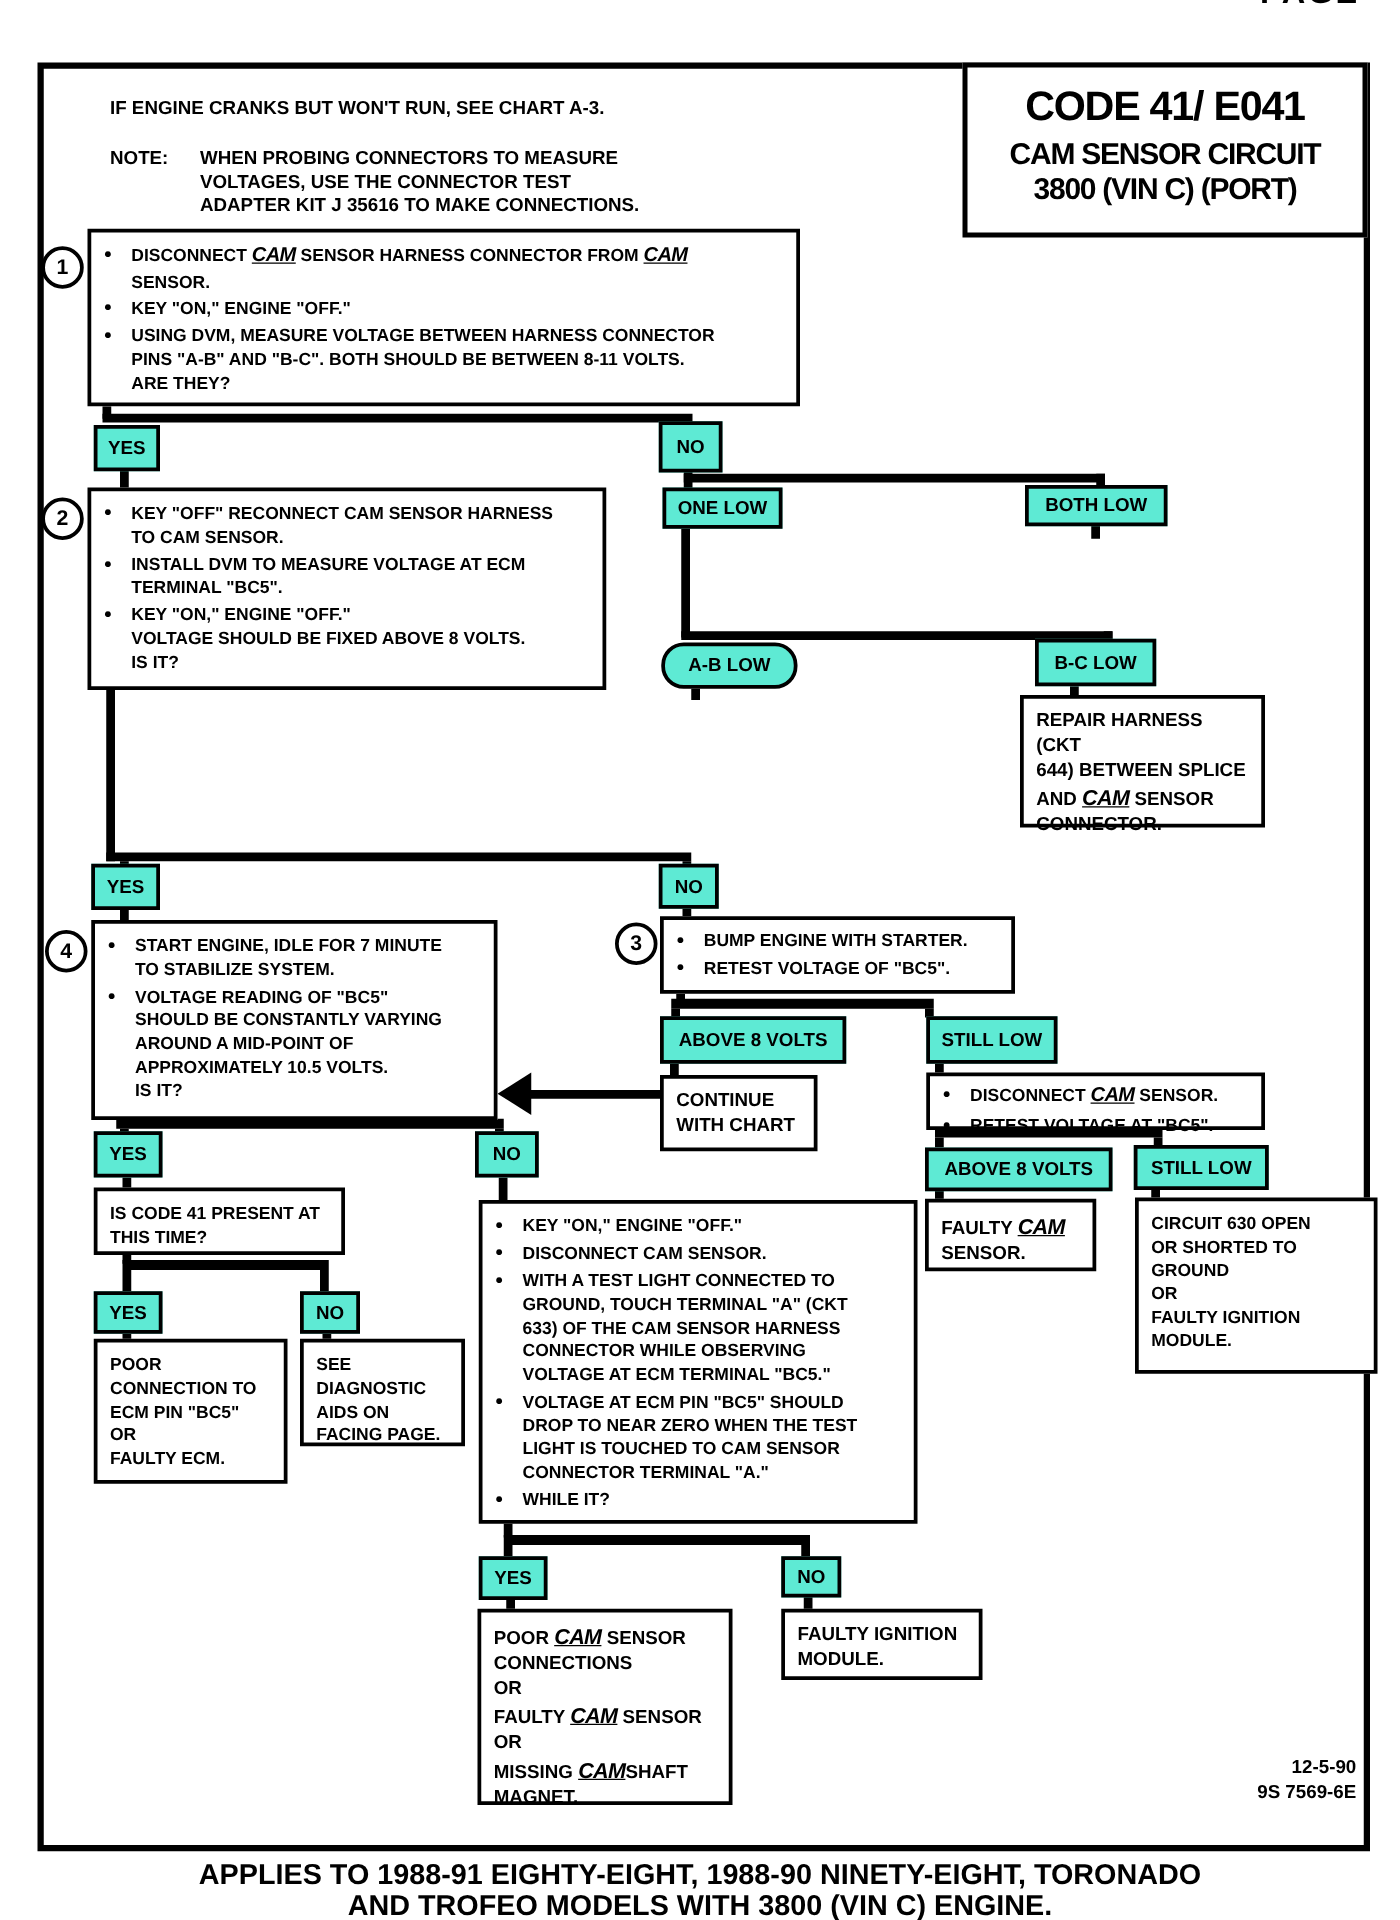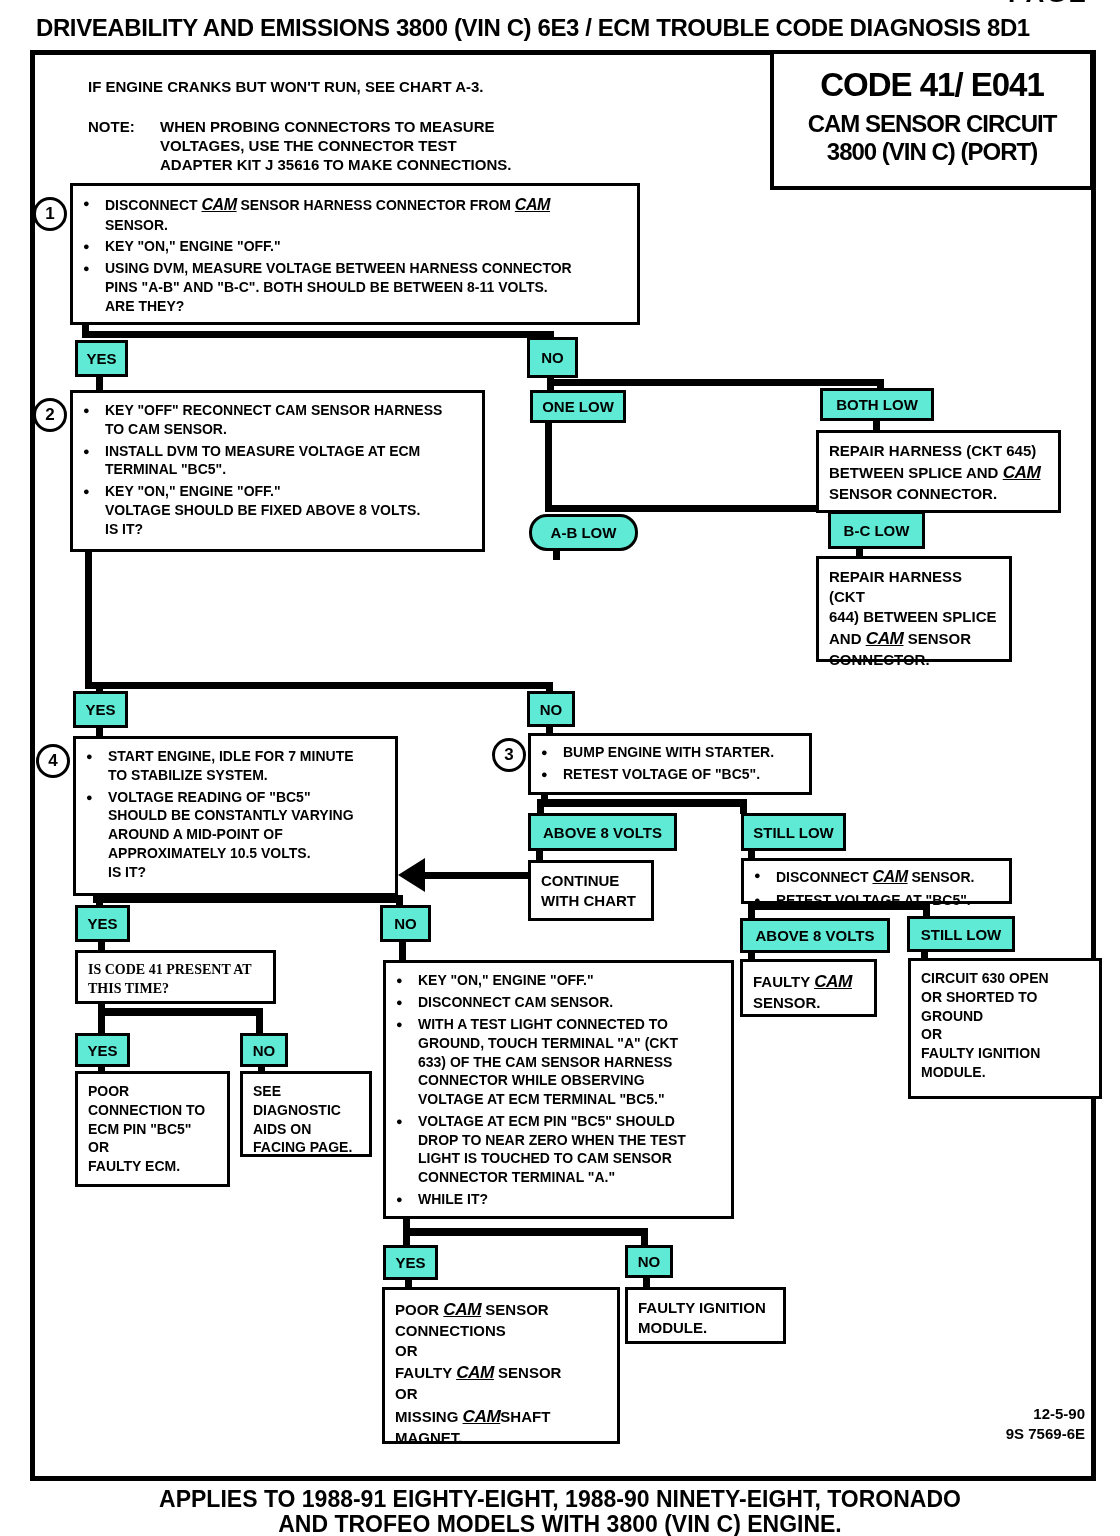--- a/index.html
+++ b/index.html
@@ -36,21 +36,20 @@
              border-bottom:17px solid transparent;border-right:27px solid #000;z-index:2;}
   .docnum{position:absolute;left:940px;top:1404px;width:145px;text-align:right;
           font-weight:bold;font-size:15px;line-height:1.35;}
   .footer{position:absolute;left:0;width:1120px;text-align:center;font-weight:bold;font-size:23px;}
 </style>
 </head>
 <body>
 
 <div class="page">
 
-  <div class="hdr">DRIVEABILITY AND EMISSIONS  3800 (VIN C)  6E3  /  ECM TROUBLE CODE DIAGNOSIS 8D1</div>
   <div class="corner"><span>PAGE</span></div>
 
   <div class="outer"></div>
 
   <div class="titlebox">
     <div class="t1">CODE 41/ E041</div>
     <div class="t2">CAM SENSOR CIRCUIT</div>
     <div class="t3">3800 (VIN C) (PORT)</div>
   </div>
 
@@ -159,23 +158,20 @@
 IS IT?</span>
       </div>
   </div>
 
   <div class="lbl" style="left:530px;top:390px;width:96px;height:33px;">
       <span>ONE LOW</span>
     </div>
   <div class="lbl" style="left:820px;top:388px;width:114px;height:33px;">
       <span>BOTH LOW</span>
     </div>
-  <div class="box pre f15" style="left:816px;top:430px;width:245px;height:83px;">REPAIR HARNESS (CKT 645)
-BETWEEN SPLICE AND <span class="cam">CAM</span>
-SENSOR CONNECTOR.</div>
 
   <div class="lbl" style="left:529px;top:514px;width:109px;height:37px;border-radius:18px;">
       <span>A-B LOW</span>
     </div>
   <div class="lbl" style="left:828px;top:511px;width:97px;height:38px;">
       <span>B-C  LOW</span>
     </div>
   <div class="box pre f15" style="left:816px;top:556px;width:196px;height:106px;">REPAIR HARNESS (CKT
 644) BETWEEN SPLICE
 AND <span class="cam">CAM</span> SENSOR
@@ -254,21 +250,21 @@
 FAULTY IGNITION
 MODULE.</div>
 
   <div class="lbl" style="left:75px;top:905px;width:55px;height:37px;">
       <span>YES</span>
     </div>
   <div class="lbl" style="left:380px;top:905px;width:51px;height:37px;">
       <span>NO</span>
     </div>
 
-  <div class="box pre" style="left:75px;top:950px;width:201px;height:54px;font-family:Liberation Serif, serif;">IS CODE 41 PRESENT AT
+  <div class="box pre" style="left:75px;top:950px;width:201px;height:54px;">IS CODE 41 PRESENT AT
 THIS TIME?</div>
 
   <div class="lbl" style="left:75px;top:1033px;width:55px;height:34px;">
       <span>YES</span>
     </div>
   <div class="lbl" style="left:240px;top:1033px;width:48px;height:34px;">
       <span>NO</span>
     </div>
 
   <div class="box pre" style="left:75px;top:1071px;width:155px;height:116px;">POOR
@@ -311,21 +307,21 @@
       </div>
   </div>
 
   <div class="lbl" style="left:383px;top:1245px;width:55px;height:35px;">
       <span>YES</span>
     </div>
   <div class="lbl" style="left:625px;top:1245px;width:48px;height:33px;">
       <span>NO</span>
     </div>
 
-  <div class="box pre f15" style="left:382px;top:1287px;width:238px;height:157px;">POOR <span class="cam">CAM</span> SENSOR
+  <div class="box pre f15" style="left:382px;top:1287px;width:204px;height:157px;">POOR <span class="cam">CAM</span> SENSOR
 CONNECTIONS
 OR
 FAULTY <span class="cam">CAM</span> SENSOR
 OR
 MISSING <span class="cam">CAM</span>SHAFT
 MAGNET.</div>
   <div class="box pre f15" style="left:625px;top:1287px;width:161px;height:57px;">FAULTY IGNITION
 MODULE.</div>
 
   <div class="docnum">

